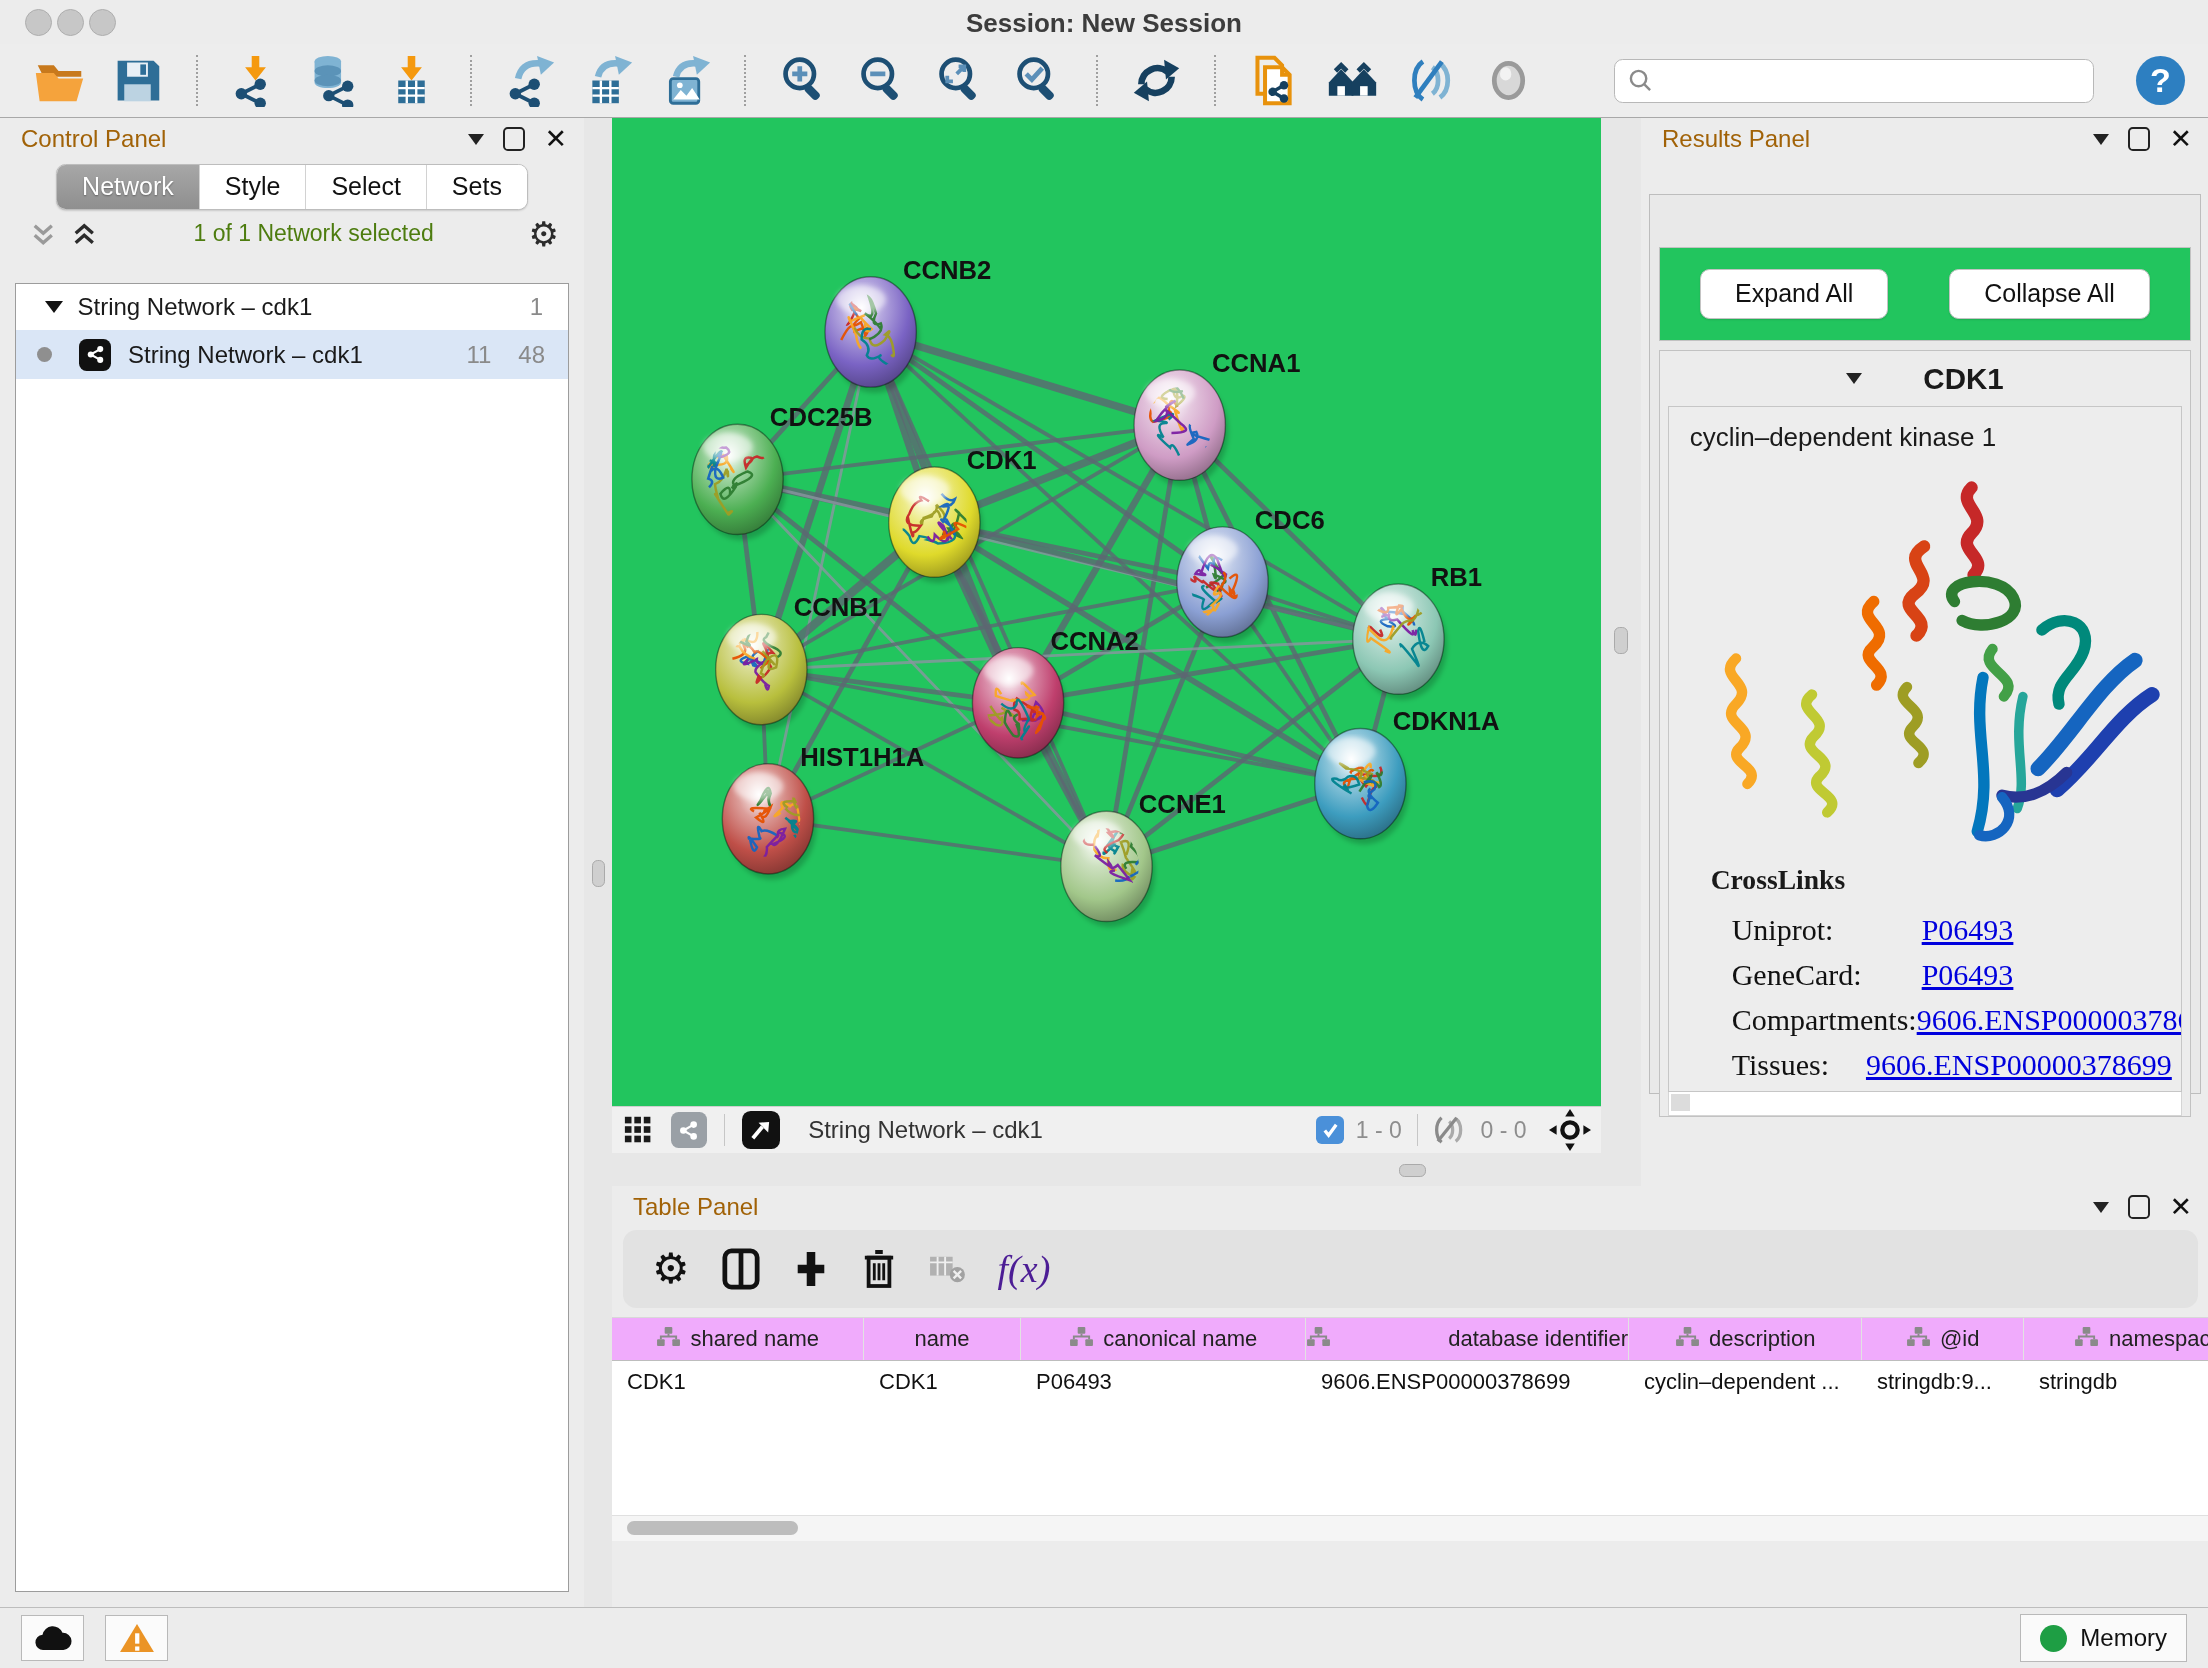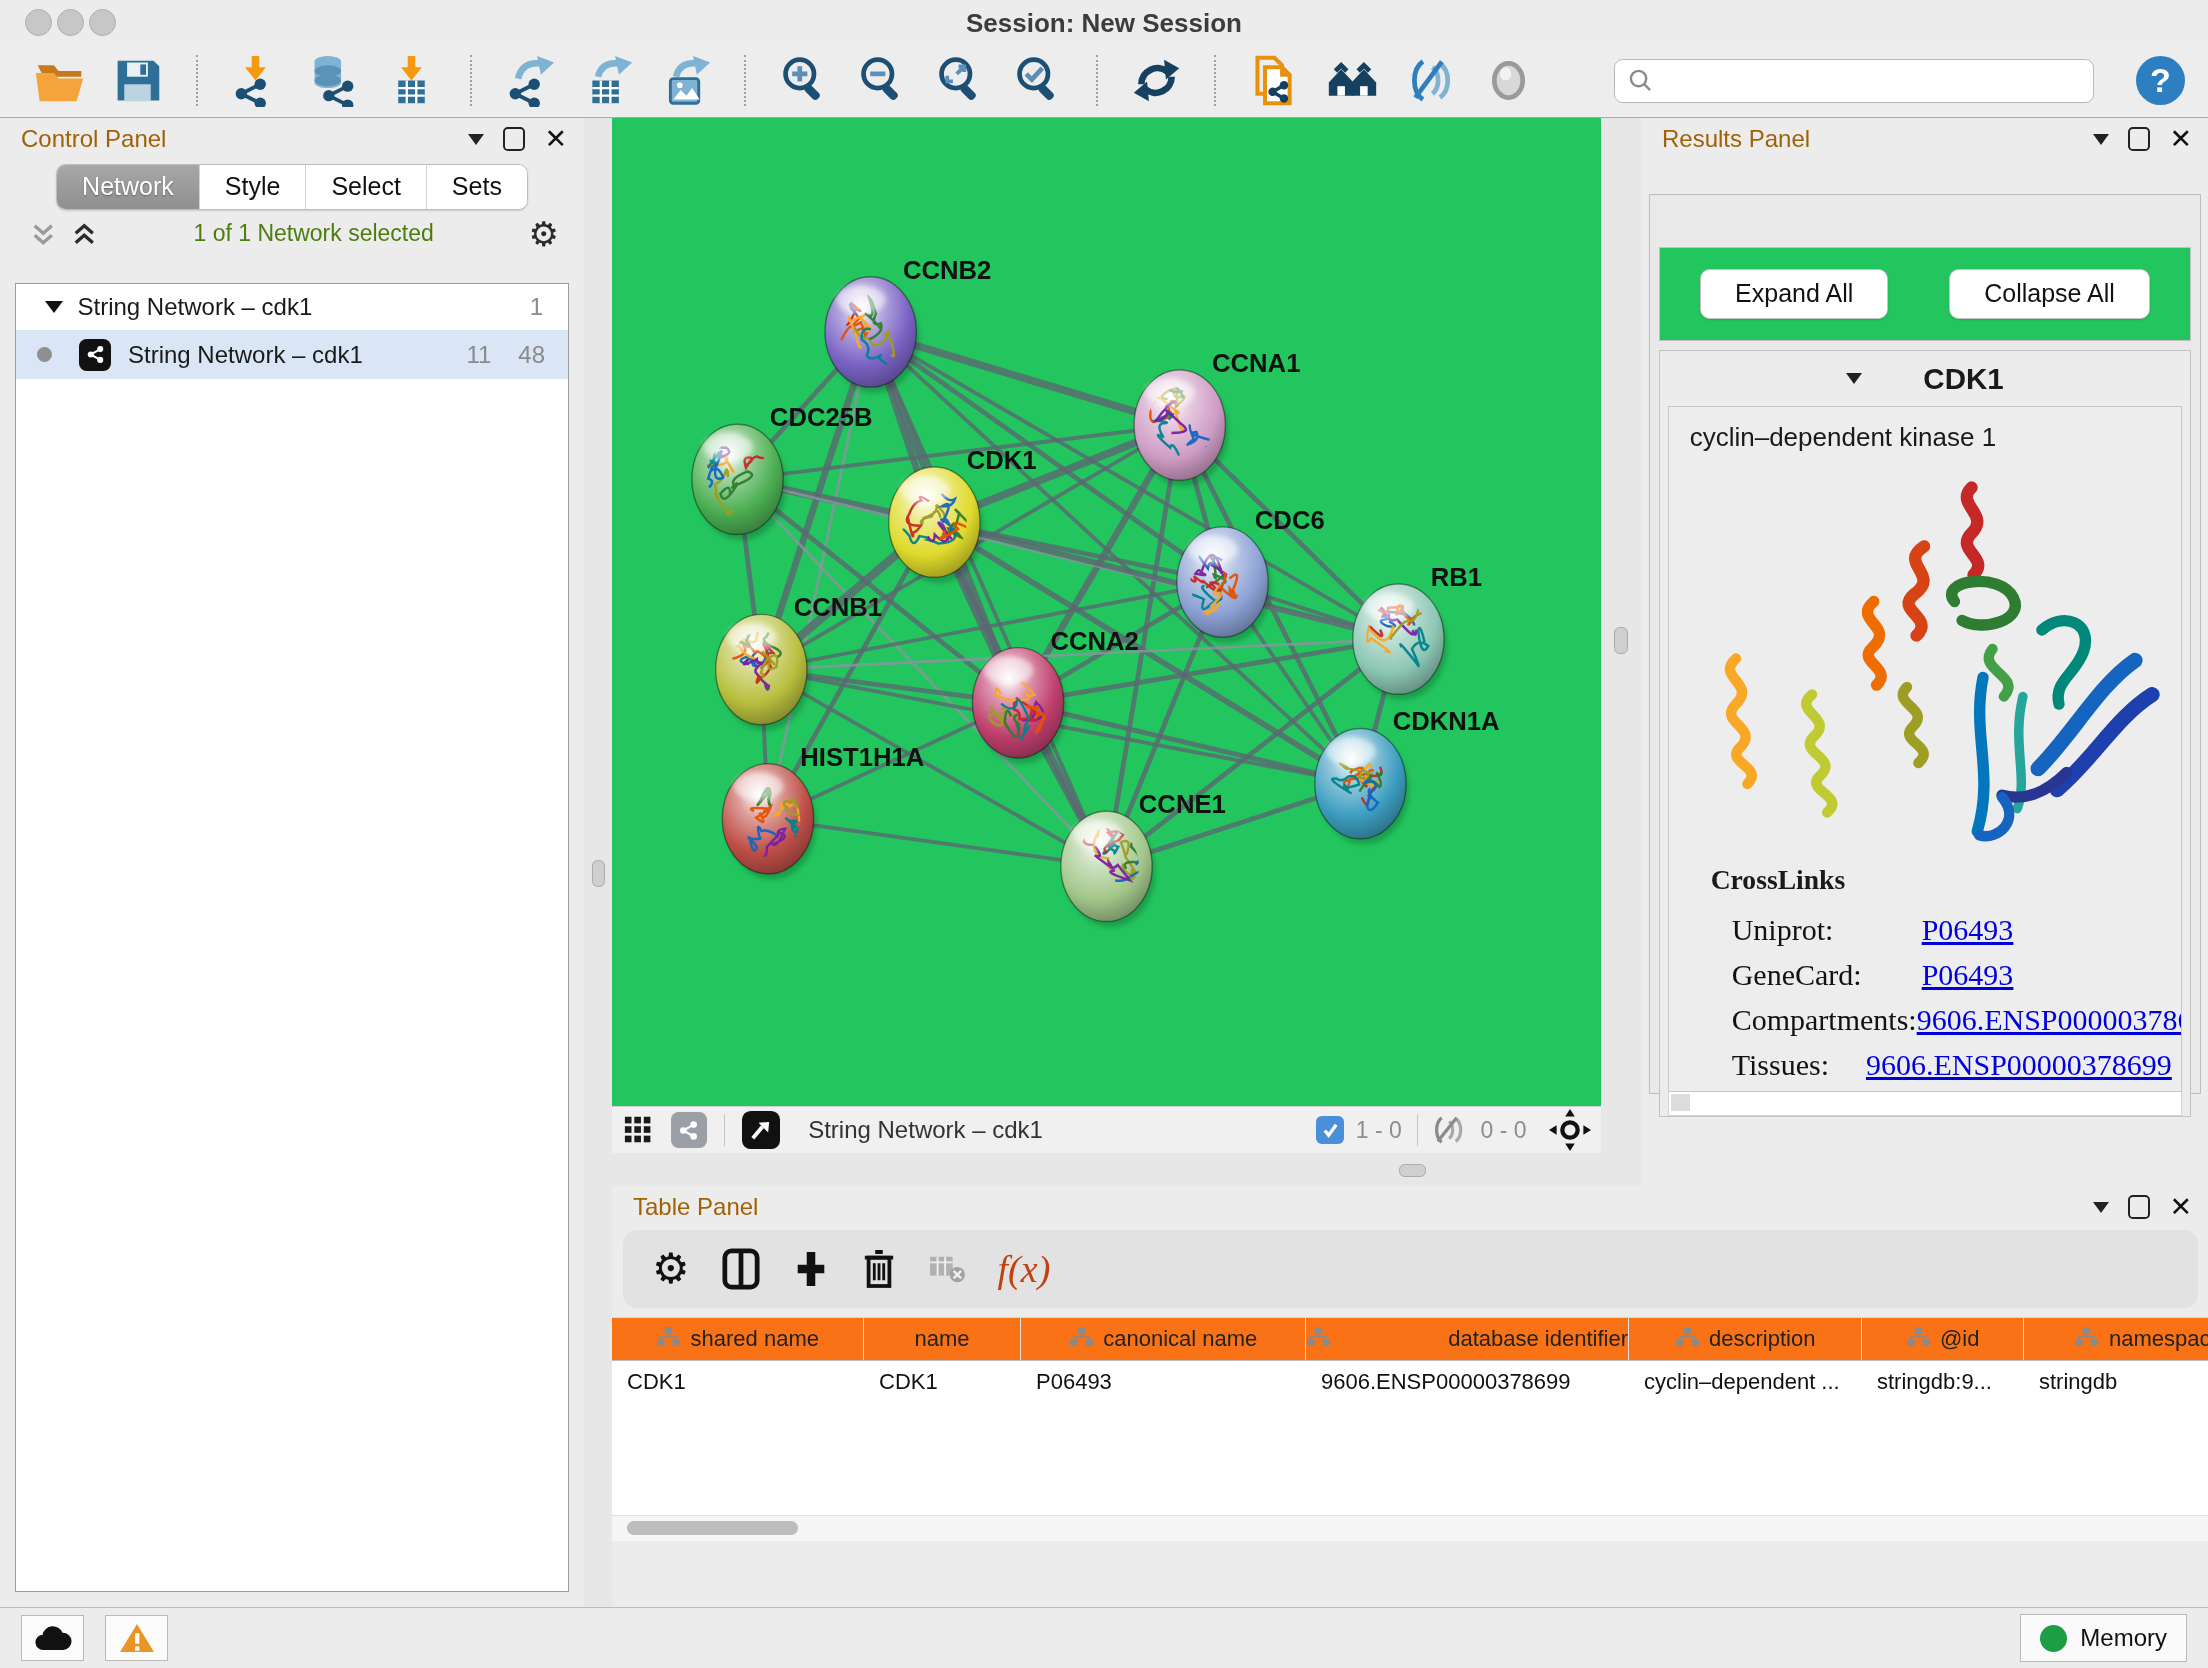--- a/index.html
+++ b/index.html
@@ -74,21 +74,21 @@
   .xl-row{display:flex;font-size:30px;height:45px;align-items:center;}
   .xl-label{width:190px;padding-left:21px;color:#111;}
   .xl-link{color:#0000dd;text-decoration:underline;}
   .rp-scroll{height:23px;background:#fff;margin:0 7.6px;border:1px solid #d5d5d5;border-top:none;position:relative;}
   .rp-scroll .corner{position:absolute;left:1.9px;top:1.9px;width:19px;height:17px;background:#dcdcdc;}
   
   #table-panel{position:absolute;left:612px;top:1186px;width:1597px;height:421px;background:#ececec;}
   .tp-toolbar{margin:1.9px 11.4px 0;height:78px;background:#e2e2e2;border-radius:13.3px;display:flex;align-items:center;gap:32px;padding-left:28.5px;}
   .tp-ti{display:flex;align-items:center;justify-content:center;}
   .tbl{margin-top:9.5px;background:#fff;}
-  .tbl-head{display:flex;height:42px;background:#f97316;border-top:1px solid #d8d8d8;border-bottom:1px solid #bdbdbd;}
+  .tbl-head{display:flex;height:42px;background:#f0abfc;border-top:1px solid #d8d8d8;border-bottom:1px solid #bdbdbd;}
   .th{display:flex;align-items:center;justify-content:center;gap:9.5px;font-size:22px;color:#222;box-sizing:border-box;border-right:1px solid #e2e2e2;overflow:hidden;white-space:nowrap;flex:0 0 auto;}
   .tbl-row{display:flex;height:42px;background:#fff;}
   .td{display:flex;align-items:center;font-size:22px;color:#111;box-sizing:border-box;padding-left:15px;overflow:hidden;white-space:nowrap;flex:0 0 auto;}
   .tbl-empty{height:112px;background:#fff;}
   .hscroll{height:25px;background:#f5f5f5;border-top:1px solid #e0e0e0;position:relative;}
   .hthumb{position:absolute;left:15px;top:4.8px;width:171px;height:14.3px;border-radius:7.6px;background:#bdbdbd;}
   .tp-tabs-row{display:flex;justify-content:center;margin-top:7.6px;}
   
   #status-bar{position:absolute;left:0;top:1607px;width:100%;height:61px;background:#ececec;border-top:1.9px solid #bdbdbd;display:flex;align-items:center;padding:0 21px;box-sizing:border-box;gap:21px;}
   .sb-btn{width:61px;height:44px;background:#fbfbfb;border:1.9px solid #b9b9b9;display:flex;align-items:center;justify-content:center;}
@@ -812,21 +812,21 @@
         </svg>
       </span>
     <span class="tp-ti" style="opacity:.45">
         <svg width="38" height="32" viewBox="0 0 40 34">
           <rect x="2" y="4" width="24" height="20" fill="#777"></rect>
           <path d="M2 10h24M10 4v20M18 4v20" stroke="#fff" stroke-width="2"></path>
           <circle cx="31" cy="23" r="8" fill="#555"></circle>
           <path d="M27 19l8 8M35 19l-8 8" stroke="#fff" stroke-width="2.5"></path>
         </svg>
       </span>
-    <span class="tp-ti" style="font-family:'Liberation Serif','DejaVu Serif',serif;font-style:italic;font-size:38px;color:#c2410c">f(x)</span>
+    <span class="tp-ti" style="font-family:'Liberation Serif','DejaVu Serif',serif;font-style:italic;font-size:38px;color:#4c1d95">f(x)</span>
   </div>
   <div class="tbl">
     <div class="tbl-head">
         <div class="th" style="width: 252px;">
           <span><svg width="25" height="21" viewBox="0 0 26 22">
               <rect x="9" y="1" width="8" height="7" rx="1" fill="#8a8a8a"></rect>
               <rect x="1" y="14" width="8" height="7" rx="1" fill="#8a8a8a"></rect>
               <rect x="17" y="14" width="8" height="7" rx="1" fill="#8a8a8a"></rect>
               <path d="M13 8v3M5 14v-3h16v3" stroke="#8a8a8a" stroke-width="2" fill="none"></path>
             </svg></span>

